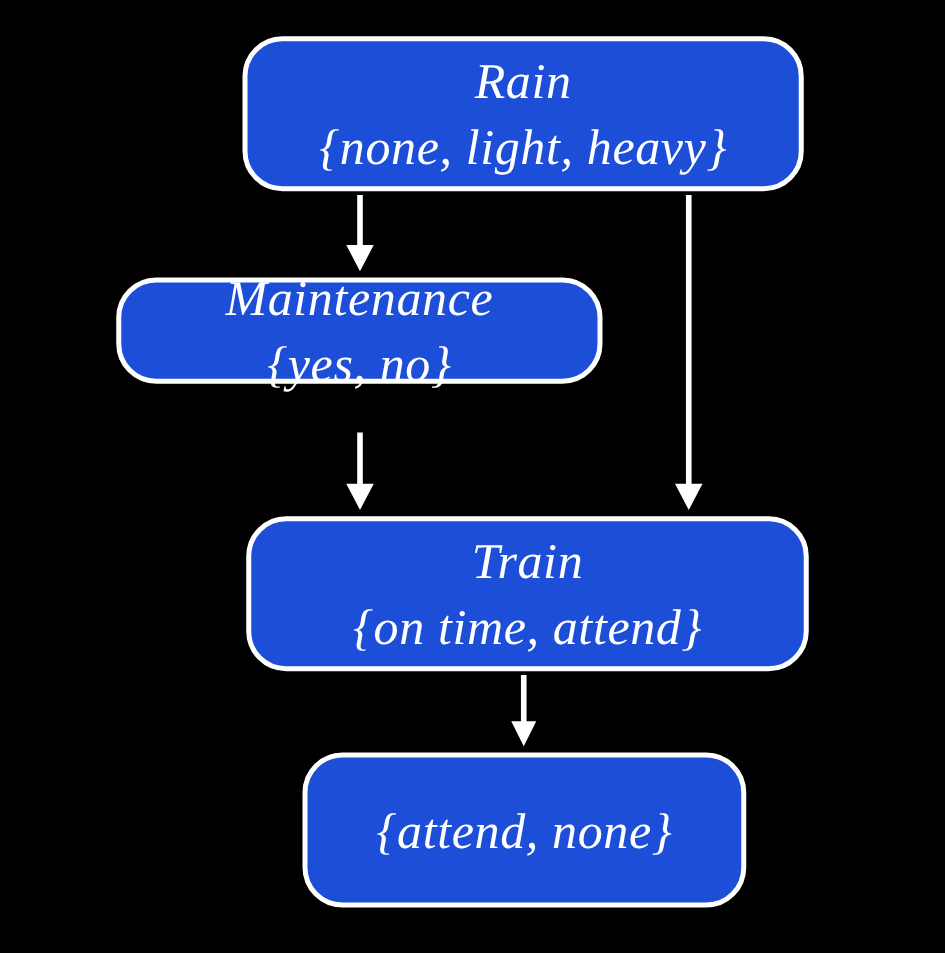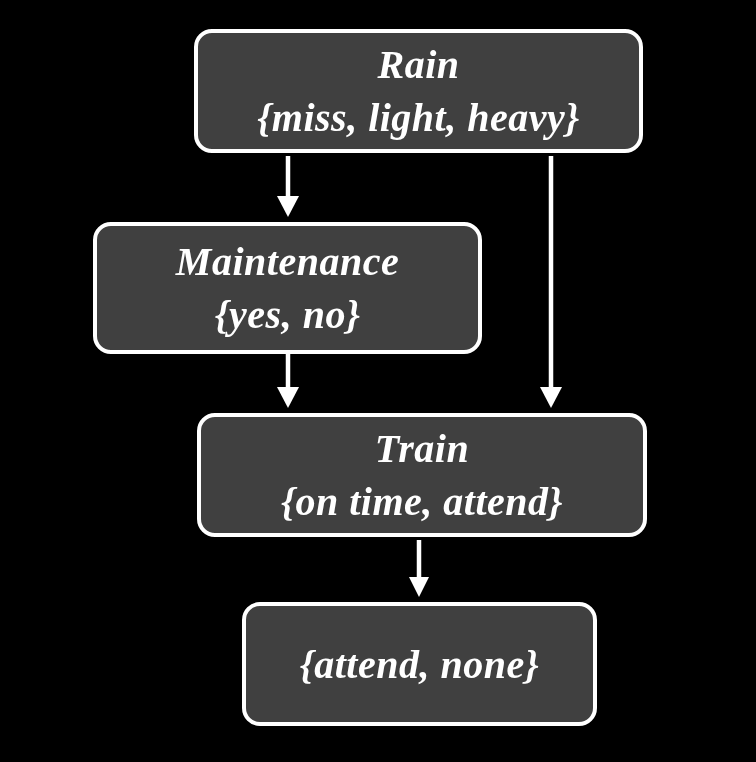--- a/index.html
+++ b/index.html
@@ -20,39 +20,38 @@
     left: 0;
     top: 0;
     width: 756px;
     height: 762px;
     pointer-events: none;
   }
   .node {
     position: absolute;
     box-sizing: border-box;
     border: 4.5px solid #ffffff;
-    border-radius: 18px;
-    background: #404040;
+    border-radius: 32px;
+    background: #1d4ed8;
     color: #ffffff;
     display: flex;
     flex-direction: column;
     align-items: center;
     justify-content: center;
     text-align: center;
     font-style: italic;
     font-size: 40px;
     line-height: 53px;
     letter-spacing: 0.5px;
-    font-weight: bold;
   }
   .node .node-label { white-space: nowrap; }
   .node .node-values { white-space: nowrap; }
 
   .node-rain        { left: 194px; top:  29px; width: 449px; height: 124px; }
-  .node-maintenance { left:  93px; top: 222px; width: 389px; height: 132px; }
+  .node-maintenance { left:  93px; top: 222px; width: 389px; height: 85px; }
   .node-train       { left: 197px; top: 413px; width: 450px; height: 124px; text-align: center; }
   .node-appointment { left: 242px; top: 602px; width: 355px; height: 124px; }
 </style>
 </head>
 <body>
 
 <div class="canvas">
 
   <svg class="edge-layer" viewBox="0 0 756 762" xmlns="http://www.w3.org/2000/svg">
 
@@ -72,21 +71,21 @@
     </g>
 
     <g>
       <line x1="419" y1="540" x2="419" y2="579" stroke="#ffffff" stroke-width="4.5"></line>
       <polygon points="409,577 429,577 419,597" fill="#ffffff"></polygon>
     </g>
   </svg>
 
   <div class="node node-rain">
     <span class="node-label">Rain</span>
-    <span class="node-values">{miss, light, heavy}</span>
+    <span class="node-values">{none, light, heavy}</span>
   </div>
 
   <div class="node node-maintenance">
     <span class="node-label">Maintenance</span>
     <span class="node-values">{yes, no}</span>
   </div>
 
   <div class="node node-train">
     <span class="node-label">Train</span>
     <span class="node-values">{on time, attend}</span>

